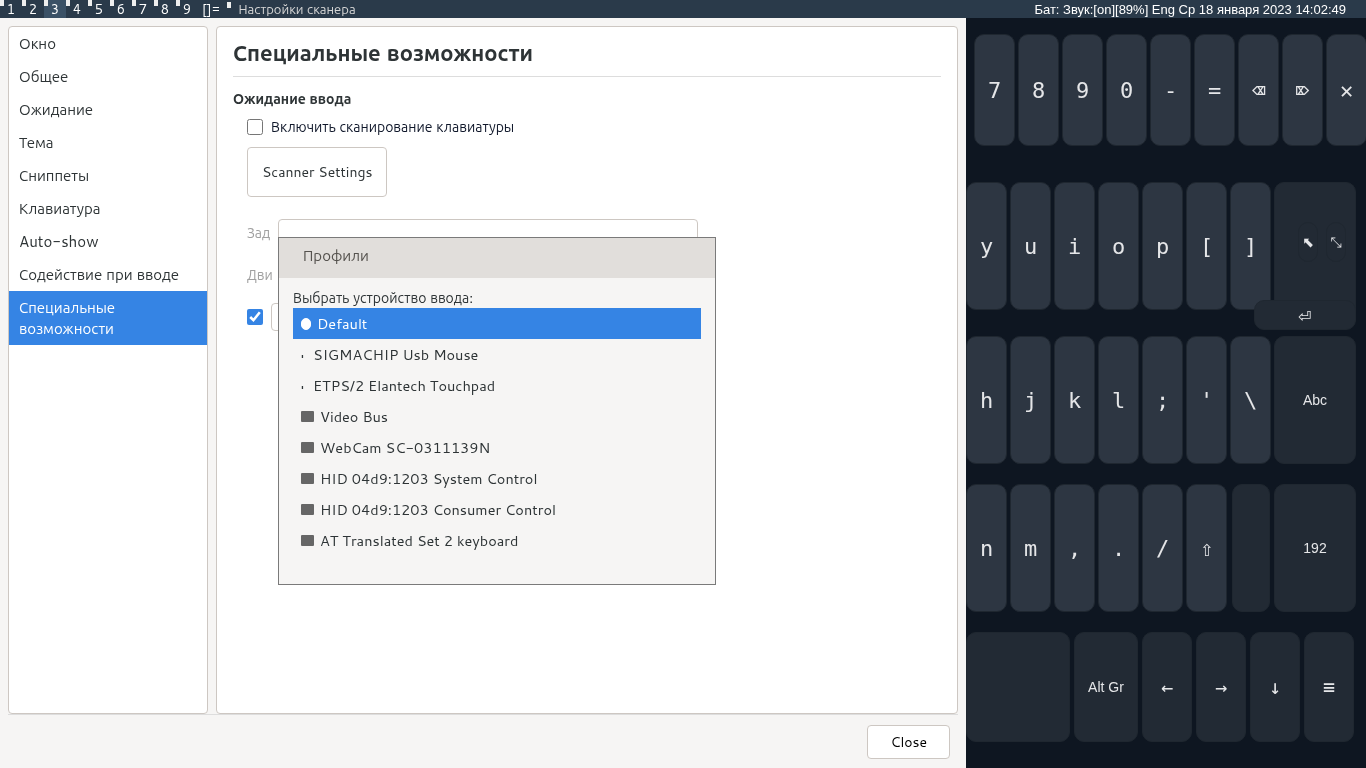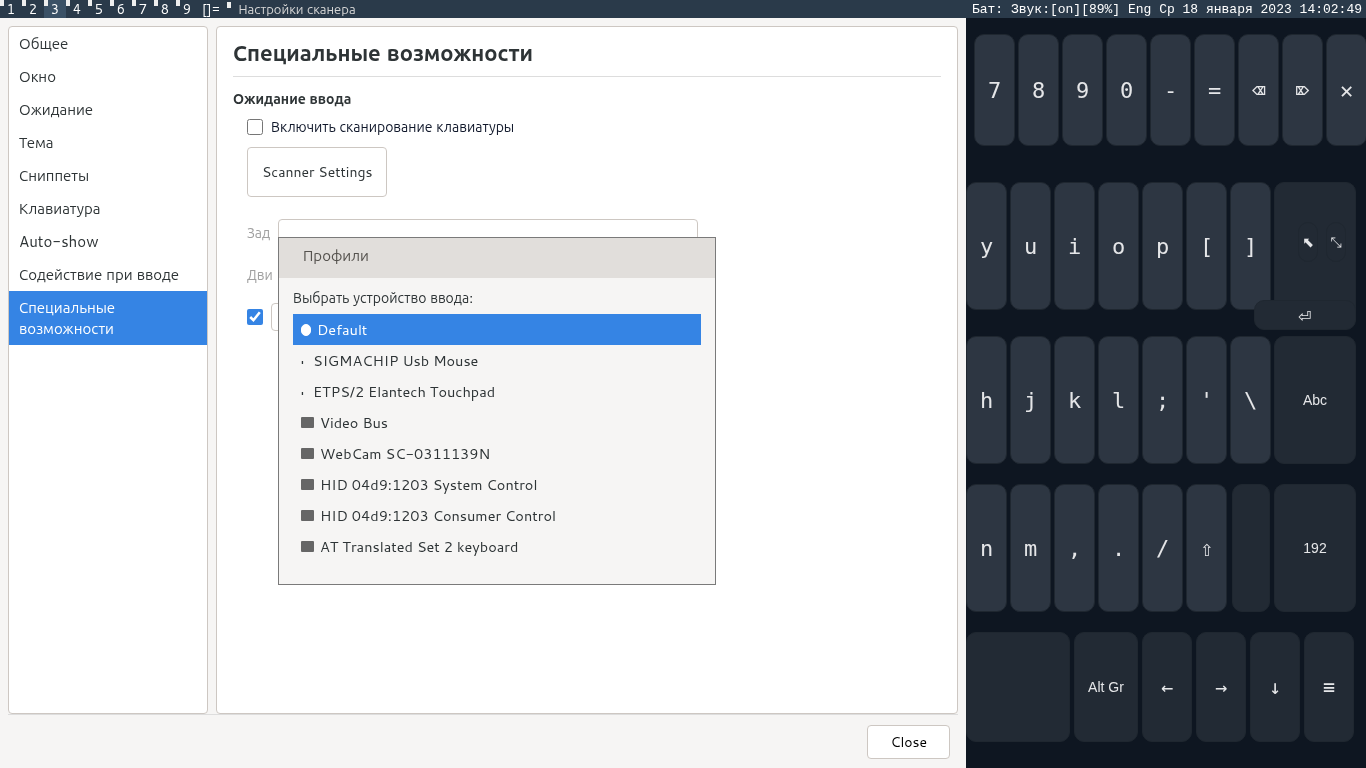--- a/index.html
+++ b/index.html
@@ -6,21 +6,21 @@
 html, body { width: 1366px; height: 768px; overflow: hidden; background: #000; }
 
 
 .topbar { position: absolute; top: 0; left: 0; width: 1366px; height: 18px; background: #2a3a4a; color: #fff; font-size: 13px; display: flex; align-items: center; }
 .workspaces { display: flex; gap: 0; }
 .ws { width: 22px; text-align: center; position: relative; }
 .ws .tag { position: absolute; top: 0; left: 0; width: 4px; height: 6px; background: #eee; }
 .ws.active { background: #3b5166; }
 .layout { margin-left: 4px; }
 .wintitle { margin-left: 8px; color: #d5d5d5; }
-.statusbar { margin-left: auto; padding-right: 4px; font-family: Liberation Mono, monospace; }
+.statusbar { margin-left: auto; padding-right: 20px; font-family: Liberation Sans, sans-serif; }
 
 
 .settings-window { position: absolute; top: 18px; left: 0; width: 966px; height: 750px; background: #f6f5f4; display: flex; flex-direction: column; }
 .settings-body { flex: 1; display: flex; gap: 8px; padding: 8px 8px 0 8px; }
 .sidebar { width: 200px; border: 1px solid #cdc7c2; background: #fff; border-radius: 4px; overflow: hidden; }
 .sidebar-item { padding: 6px 10px; color: #2e3436; font-size: 15px; cursor: pointer; }
 .sidebar-item.selected { background: #3584e4; color: #fff; }
 
 .main-panel { flex: 1; border: 1px solid #cdc7c2; background: #fff; border-radius: 4px; padding: 10px 16px 16px 16px; overflow: hidden; }
 .section-title { font-size: 22px; font-weight: 600; color: #2e3436; padding-bottom: 8px; border-bottom: 1px solid #ddd; margin-bottom: 12px; }
@@ -39,21 +39,21 @@
 .obscured-row label { font-size: 14px; color: #a0a0a0; }
 .obscured-input { width: 420px; height: 28px; border: 1px solid #cdc7c2; border-radius: 4px; background: #fff; }
 .obscured-check { width: 16px; height: 16px; accent-color: #3584e4; }
 
 
 .popup { position: absolute; left: 278px; top: 237px; width: 438px; height: 348px; background: #f6f5f4; border: 1px solid #7a7a7a; z-index: 5; box-shadow: 0 0 0 rgba(0,0,0,0); }
 .popup-tabs { height: 40px; display: flex; align-items: flex-end; padding: 0 10px; background: #e1dedb; }
 .tab { padding: 9px 14px; font-size: 15px; color: #55524e; cursor: pointer; border-bottom: 3px solid transparent; }
 .tab.active { color: #2e3436; border-bottom-color: #3584e4; background: #f6f5f4; }
 .popup-body { padding: 10px 14px; }
-.popup-label { font-size: 14px; color: #2e3436; margin-bottom: 6px; }
+.popup-label { font-size: 14px; color: #2e3436; }
 .device-list { }
 .device-item { display: flex; align-items: center; gap: 6px; padding: 5px 8px; font-size: 14.5px; color: #2e3436; cursor: pointer; }
 .device-item.selected { background: #3584e4; color: #fff; }
 .dev-icon { width: 13px; height: 11px; background: linear-gradient(#666,#666); border-radius: 1px; display: inline-block; }
 .dev-icon.mouse::before { content: "'"; }
 .dev-icon.mouse { background: none; width: 6px; }
 .dev-icon.mic { width: 10px; height: 12px; border-radius: 5px; background: #fff; border: 1px solid #fff; }
 
 
 .osk { position: absolute; top: 18px; left: 966px; width: 400px; height: 750px; background: #0e1621; }
@@ -79,22 +79,22 @@
     </div>
   <span class="layout">[]=</span>
   <span style="width:4px; height:6px; background:#eee; margin-left:6px; margin-top:-8px;"></span>
   <span class="wintitle">Настройки сканера</span>
   <span class="statusbar">Бат: Звук:[on][89%] Eng Ср 18 января 2023 14:02:49</span>
 </div>
 
 <div class="settings-window">
   <div class="settings-body">
     <div class="sidebar" id="sidebar">
+        <div class="sidebar-item">Окно</div>
         <div class="sidebar-item">Общее</div>
-        <div class="sidebar-item">Окно</div>
         <div class="sidebar-item">Ожидание</div>
         <div class="sidebar-item">Тема</div>
         <div class="sidebar-item">Сниппеты</div>
         <div class="sidebar-item">Клавиатура</div>
         <div class="sidebar-item">Auto-show</div>
         <div class="sidebar-item">Содействие при вводе</div>
         <div class="sidebar-item selected">Специальные возможности</div>
       </div>
     <div class="main-panel">
       <div class="section-title">Специальные возможности</div>

